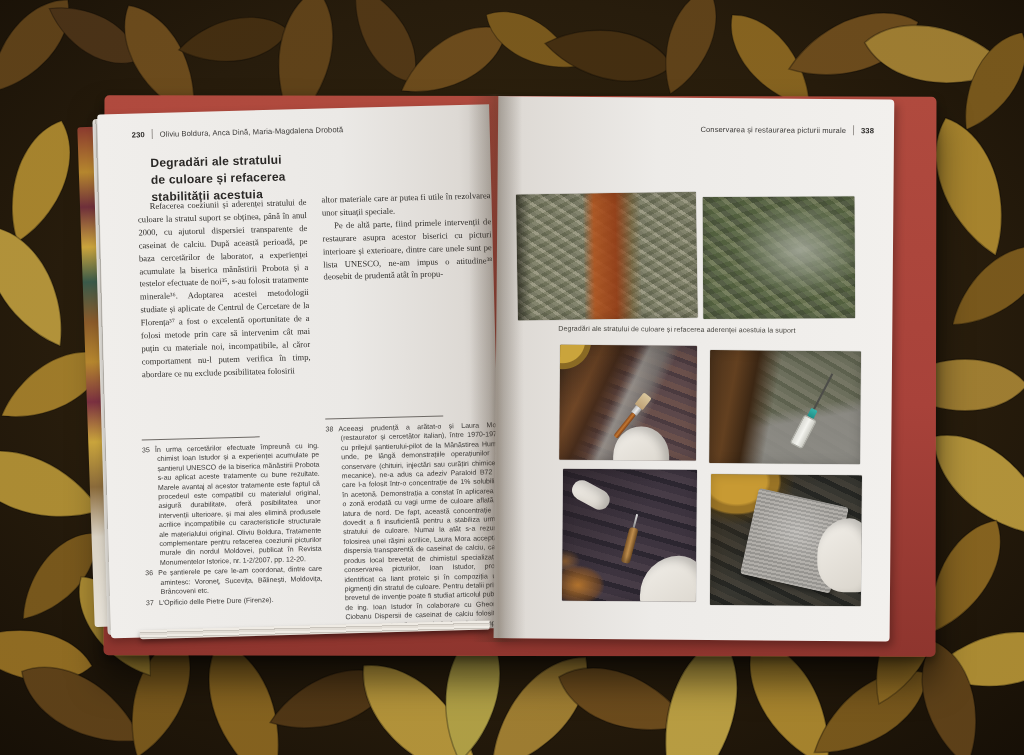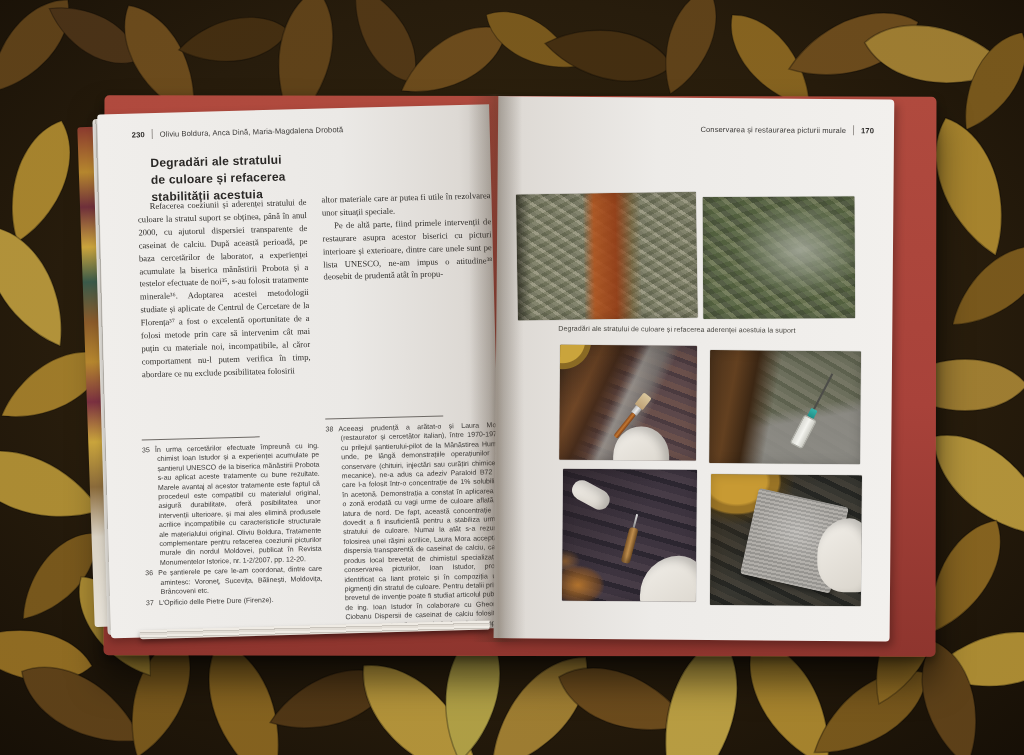--- a/index.html
+++ b/index.html
@@ -245,21 +245,21 @@
       <div class="fn">
         <span class="fnnum">38</span><span>Aceeași prudență a arătat-o și Laura Mora (restaurator și cercetător italian), între 1970-1974, cu prilejul șantierului-pilot de la Mânăstirea Humor unde, pe lângă demonstrațiile operațiunilor de conservare (chituiri, injectări sau curățiri chimice și mecanice), ne-a adus ca adeziv Paraloid B72 pe care l-a folosit într-o concentrație de 1% solubilizat în acetonă. Demonstrația a constat în aplicarea pe o zonă erodată cu vagi urme de culoare aflată pe latura de nord. De fapt, această concentrație s-a dovedit a fi insuficientă pentru a stabiliza urmele stratului de culoare. Numai la atât s-a rezumat folosirea unei rășini acrilice, Laura Mora acceptând dispersia transparentă de caseinat de calciu, ca un produs local brevetat de chimistul specializat pe conservarea picturilor, Ioan Istudor, produs identificat ca liant proteic și în compoziția unor pigmenți din stratul de culoare. Pentru detalii privind brevetul de invenție poate fi studiat articolul publicat de ing. Ioan Istudor în colaborare cu Gheorghe Ciobanu Dispersii de caseinat de calciu folosite în conservarea picturilor murale în frescă și tempera, în Cercetări de conservare și restaurare, Muzeul Național de Istorie, București, 1982. Prezența liantului proteic este semnalată de I. Istudor și I. Balș în studiul Contribuții la cunoașterea materialelor folosite în pictura exterioară a bisericilor din secolul al XVI-lea din Bucovina și unele probleme de tehnică, prezentat la Sesiunea științifică din 22-24 mai 1968.</span>
       </div>
     </div>
   </div>
 
   <div id="right-page" class="page">
     <div class="runhead">
       <span>Conservarea și restaurarea picturii murale</span>
       <span class="runsep"></span>
-      <span class="pagenum">170</span>
+      <span class="pagenum">338</span>
     </div>
 
     <div id="photoA" class="photo" title="Strat de culoare degradat cu depuneri portocalii de licheni"></div>
     <div id="photoB" class="photo" title="Strat de culoare degradat cu atac biologic verde"></div>
 
     <div class="caption">Degradări ale stratului de culoare și refacerea aderenței acestuia la suport</div>
 
     <div id="photoC" class="photo" title="Consolidare cu pensula prin foiță japoneză, mână cu mănușă">
       <div class="gold-arc"></div>
       <div class="brush">

